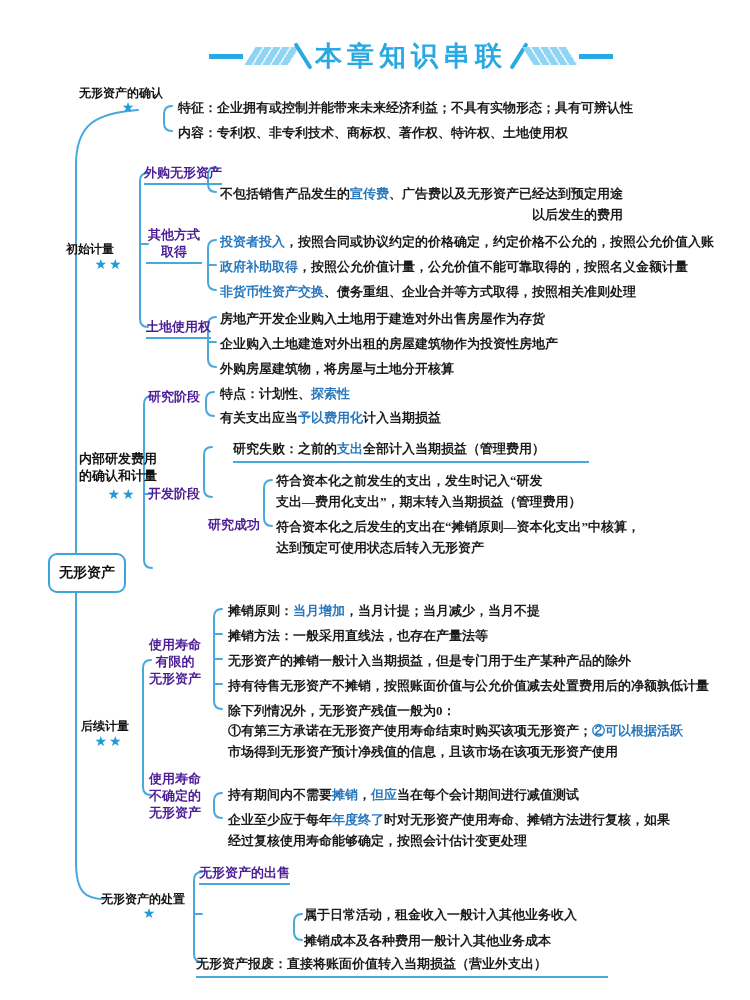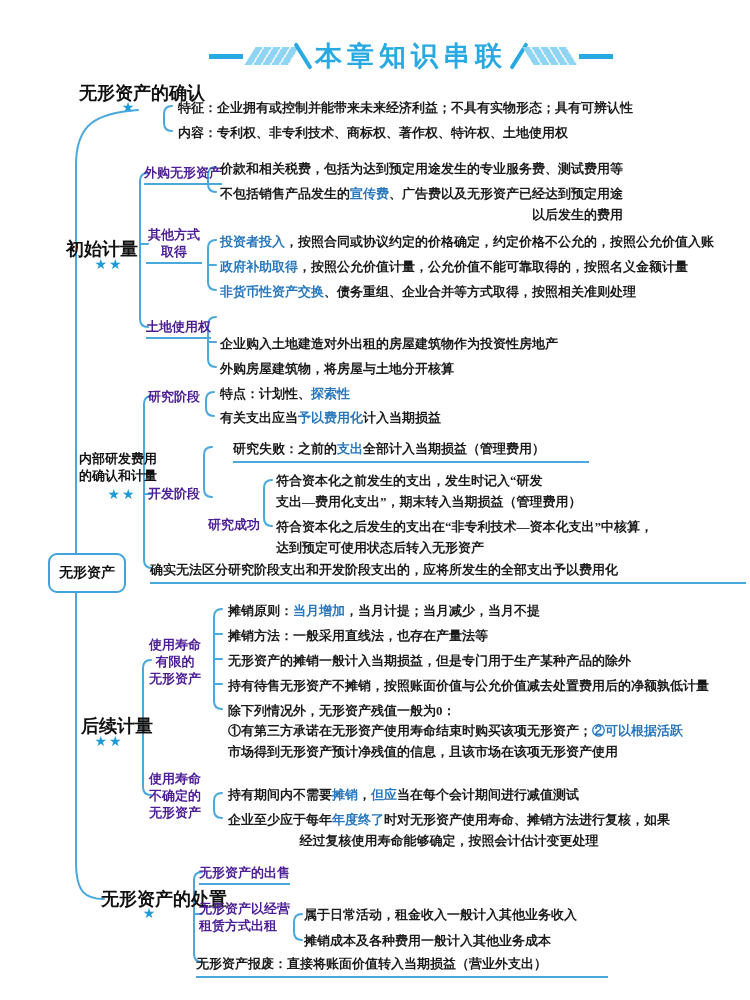--- a/index.html
+++ b/index.html
@@ -3,21 +3,21 @@
 <meta charset="utf-8">
 <style>
   html,body{margin:0;padding:0;background:#fff;}
   .page{position:relative;width:750px;height:984px;background:#ffffff;overflow:hidden;
         font-family:Liberation Serif, serif;margin-left:36px;}
   svg.conn{position:absolute;left:0;top:0;z-index:1;}
   .t{position:absolute;z-index:2;font-size:13px;font-weight:bold;color:#1b1b1b;
      line-height:21px;white-space:pre-line;}
   .lb{position:absolute;z-index:2;font-size:13px;font-weight:bold;color:#4c1d95;
       line-height:17px;white-space:pre-line;}
-  .branch{position:absolute;z-index:2;font-size:18px;font-weight:bold;color:#111;line-height:17px;}
+  .branch{position:absolute;z-index:2;font-size:12px;font-weight:bold;color:#111;line-height:17px;}
   .stars{position:absolute;z-index:2;font-size:14px;color:#1f9bd8;text-align:center;letter-spacing:2px;line-height:14px;}
   .ul{border-bottom:2px solid #49a8dc;padding-bottom:2px;}
   .ctr{text-align:center;}
   .hl{color:#2878be;}
   
   .titlebar{position:absolute;left:0;top:38px;width:100%;display:flex;align-items:center;
             justify-content:center;gap:10px;z-index:2;}
   .title-text{font-size:27px;font-weight:bold;color:#29a9e1;letter-spacing:5px;}
   .deco{display:flex;align-items:center;gap:7px;}
   .bar{width:34px;height:5px;background:#29a9e1;}
@@ -81,79 +81,76 @@
 
   <div class="branch" style="left:43px;top:85px;">无形资产的确认</div>
   <div class="stars" style="left:43px;top:101px;width:100px;">★</div>
   <div class="t" style="left:142px;top:97px;">特征：企业拥有或控制并能带来未来经济利益；不具有实物形态；具有可辨认性</div>
   <div class="t" style="left:142px;top:122px;">内容：专利权、非专利技术、商标权、著作权、特许权、土地使用权</div>
 
   <div class="branch" style="left:30px;top:241px;">初始计量</div>
   <div class="stars" style="left:45px;top:258px;width:56px;">★★</div>
 
   <div class="lb ul" style="left:108px;top:164px;">外购无形资产</div>
-  <div class="t" style="left:184px;top:158px;">价款和相关税费，包括为达到预定用途发生的专业服务费、测试费用等</div>
   <div class="t" style="left:184px;top:183px;text-align:right;"><span>不包括销售产品发生的</span><span class="hl">宣传费</span><span>、广告费以及无形资产已经达到预定用途
 以后发生的费用</span></div>
 
   <div class="lb ul ctr" style="left:110px;top:226px;width:56px;">其他方式
 取得</div>
   <div class="t" style="left:184px;top:231px;"><span class="hl">投资者投入</span><span>，按照合同或协议约定的价格确定，约定价格不公允的，按照公允价值入账</span></div>
   <div class="t" style="left:184px;top:256px;"><span class="hl">政府补助取得</span><span>，按照公允价值计量，公允价值不能可靠取得的，按照名义金额计量</span></div>
   <div class="t" style="left:184px;top:281px;"><span class="hl">非货币性资产交换</span><span>、债务重组、企业合并等方式取得，按照相关准则处理</span></div>
 
   <div class="lb ul" style="left:110px;top:318px;">土地使用权</div>
+  <div class="t" style="left:184px;top:308px;">房地产开发企业购入土地用于建造对外出售房屋作为存货</div>
   <div class="t" style="left:184px;top:333px;">企业购入土地建造对外出租的房屋建筑物作为投资性房地产</div>
   <div class="t" style="left:184px;top:358px;">外购房屋建筑物，将房屋与土地分开核算</div>
 
   <div class="branch" style="left:43px;top:450px;width:88px;font-size:13px;white-space:pre-line;">内部研发费用
 的确认和计量</div>
   <div class="stars" style="left:43px;top:488px;width:86px;">★★</div>
 
   <div class="lb" style="left:112px;top:388px;">研究阶段</div>
   <div class="t" style="left:184px;top:383px;"><span>特点：计划性、</span><span class="hl">探索性</span></div>
   <div class="t" style="left:184px;top:407px;"><span>有关支出应当</span><span class="hl">予以费用化</span><span>计入当期损益</span></div>
 
   <div class="lb" style="left:112px;top:485px;">开发阶段</div>
   <div class="t ul" style="left:197px;top:438px;width:356px;"><span>研究失败：之前的</span><span class="hl">支出</span><span>全部计入当期损益（管理费用）</span></div>
   <div class="lb" style="left:172px;top:516px;">研究成功</div>
   <div class="t" style="left:240px;top:470px;">符合资本化之前发生的支出，发生时记入“研发
 支出—费用化支出”，期末转入当期损益（管理费用）</div>
-  <div class="t" style="left:240px;top:516px;">符合资本化之后发生的支出在“非专利技术—资本化支出”中核算，
+  <div class="t" style="left:240px;top:516px;">符合资本化之后发生的支出在“摊销原则—资本化支出”中核算，
 达到预定可使用状态后转入无形资产</div>
-  <div class="t ul" style="left:114px;top:559px;width:596px;">确实无法区分研究阶段支出和开发阶段支出的，应将所发生的全部支出予以费用化</div>
 
   <div class="branch" style="left:45px;top:718px;">后续计量</div>
   <div class="stars" style="left:45px;top:735px;width:56px;">★★</div>
 
   <div class="lb ctr" style="left:110px;top:636px;width:58px;">使用寿命
 有限的
 无形资产</div>
   <div class="t" style="left:192px;top:600px;"><span>摊销原则：</span><span class="hl">当月增加</span><span>，当月计提；当月减少，当月不提</span></div>
   <div class="t" style="left:192px;top:625px;">摊销方法：一般采用直线法，也存在产量法等</div>
   <div class="t" style="left:192px;top:650px;">无形资产的摊销一般计入当期损益，但是专门用于生产某种产品的除外</div>
   <div class="t" style="left:192px;top:675px;">持有待售无形资产不摊销，按照账面价值与公允价值减去处置费用后的净额孰低计量</div>
   <div class="t" style="left:192px;top:700px;">除下列情况外，无形资产残值一般为0：</div>
   <div class="t" style="left:192px;top:720px;"><span>①有第三方承诺在无形资产使用寿命结束时购买该项无形资产；</span><span class="hl">②可以根据活跃</span><span>
 市场得到无形资产预计净残值的信息，且该市场在该项无形资产使用</span></div>
 
   <div class="lb ctr" style="left:110px;top:770px;width:58px;">使用寿命
 不确定的
 无形资产</div>
   <div class="t" style="left:192px;top:784px;"><span>持有期间内不需要</span><span class="hl">摊销</span><span>，</span><span class="hl">但应</span><span>当在每个会计期间进行减值测试</span></div>
-  <div class="t" style="left:192px;top:809px;text-align:center;"><span>企业至少应于每年</span><span class="hl">年度终了</span><span>时对无形资产使用寿命、摊销方法进行复核，如果
+  <div class="t" style="left:192px;top:809px;"><span>企业至少应于每年</span><span class="hl">年度终了</span><span>时对无形资产使用寿命、摊销方法进行复核，如果
 经过复核使用寿命能够确定，按照会计估计变更处理</span></div>
 
   <div class="branch" style="left:65px;top:891px;">无形资产的处置</div>
   <div class="stars" style="left:65px;top:907px;width:98px;">★</div>
 
   <div class="lb ul" style="left:163px;top:864px;">无形资产的出售</div>
 
-  <div class="lb" style="left:163px;top:900px;">无形资产以经营
-租赁方式出租</div>
   <div class="t" style="left:268px;top:904px;">属于日常活动，租金收入一般计入其他业务收入</div>
   <div class="t" style="left:268px;top:930px;">摊销成本及各种费用一般计入其他业务成本</div>
 
   <div class="t ul" style="left:160px;top:953px;width:412px;">无形资产报废：直接将账面价值转入当期损益（营业外支出）</div>
 
   <div class="tab">
     <span>第5章</span>
     <span>无形资产</span>
   </div>
 

